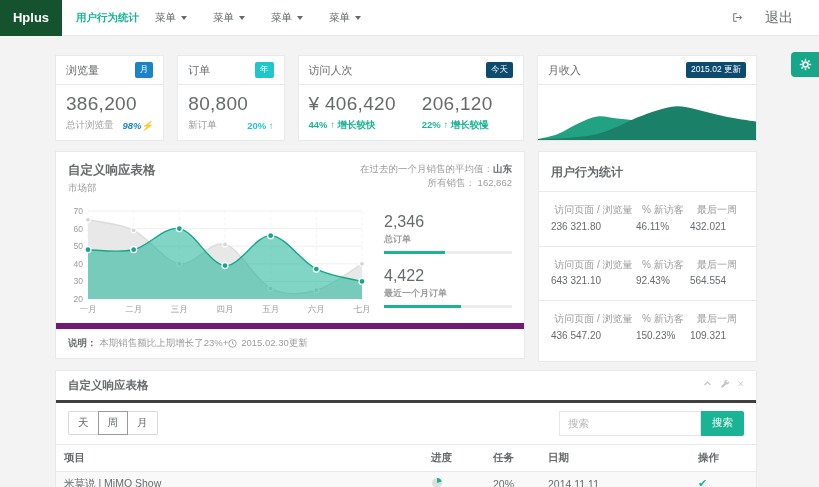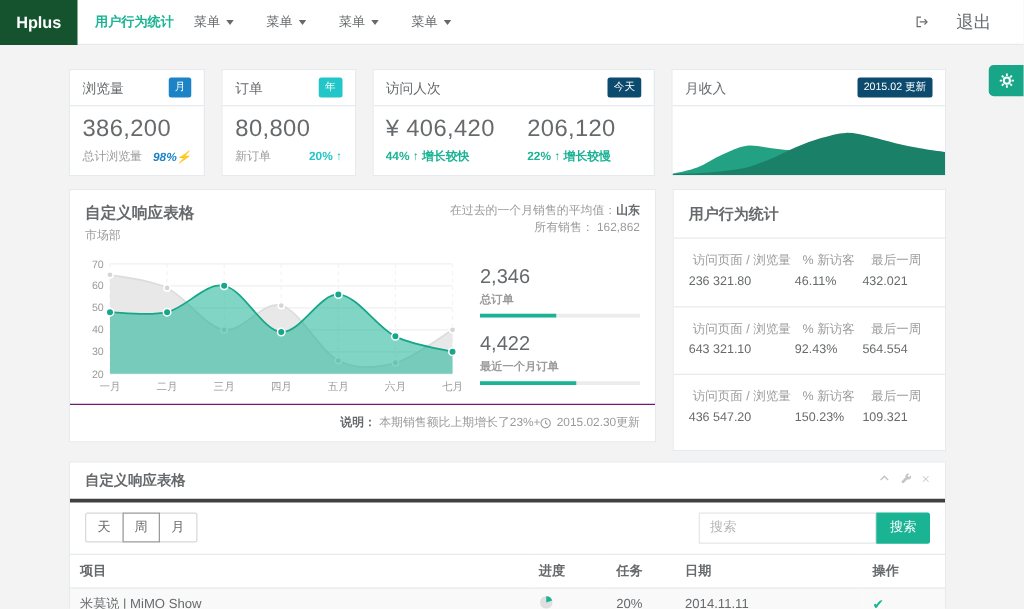--- a/index.html
+++ b/index.html
@@ -47,21 +47,21 @@
   .rev-title { font-size:12.5px; font-weight:bold; color:#676a6c; }
   .rev-sub { font-size:9.5px; color:#9b9b9b; margin-top:3px; }
   .rev-note { text-align:right; font-size:9.5px; color:#9b9b9b; line-height:1.5; }
   .rev-note b { color:#676a6c; }
   .rev-body { display:flex; padding:4px 12px 2px 6px; }
   .rev-summary { flex:1; padding:10px 0 0 14px; }
   .sum-value { font-size:16px; font-weight:300; color:#676a6c; }
   .sum-label { font-size:9px; color:#9b9b9b; margin:2px 0 5px;font-weight:bold; }
   .bar-track { height:3px; background:#ececec; margin-bottom:13px; }
   .bar-fill { height:3px; background:#1ab394; }
-  .rev-foot { border-top:1px solid #701a75; padding:8px 12px; display:flex; justify-content:flex-end; font-size:9.5px; color:#9b9b9b; }
+  .rev-foot { border-top:6px solid #701a75; padding:8px 12px; display:flex; justify-content:flex-start; font-size:9.5px; color:#9b9b9b; }
   .rev-foot b { color:#676a6c; }
   .updated { display:flex; align-items:center; gap:4px; }
 
   
   .behavior-card { width:220px; }
   .bhv-head { padding:10px 12px; border-bottom:1px solid #e7eaec; }
   .bhv-title { font-size:12px; font-weight:bold; }
   .bhv-row { display:grid; grid-template-columns:44% 28% 28%; padding:11px 12px 14px; border-bottom:1px solid #e7eaec; }
   .bhv-row:last-child { border-bottom:none; padding-bottom:20px; }
   .bhv-label { font-size:10px; color:#9b9b9b; line-height:1.45;text-align:center; }

